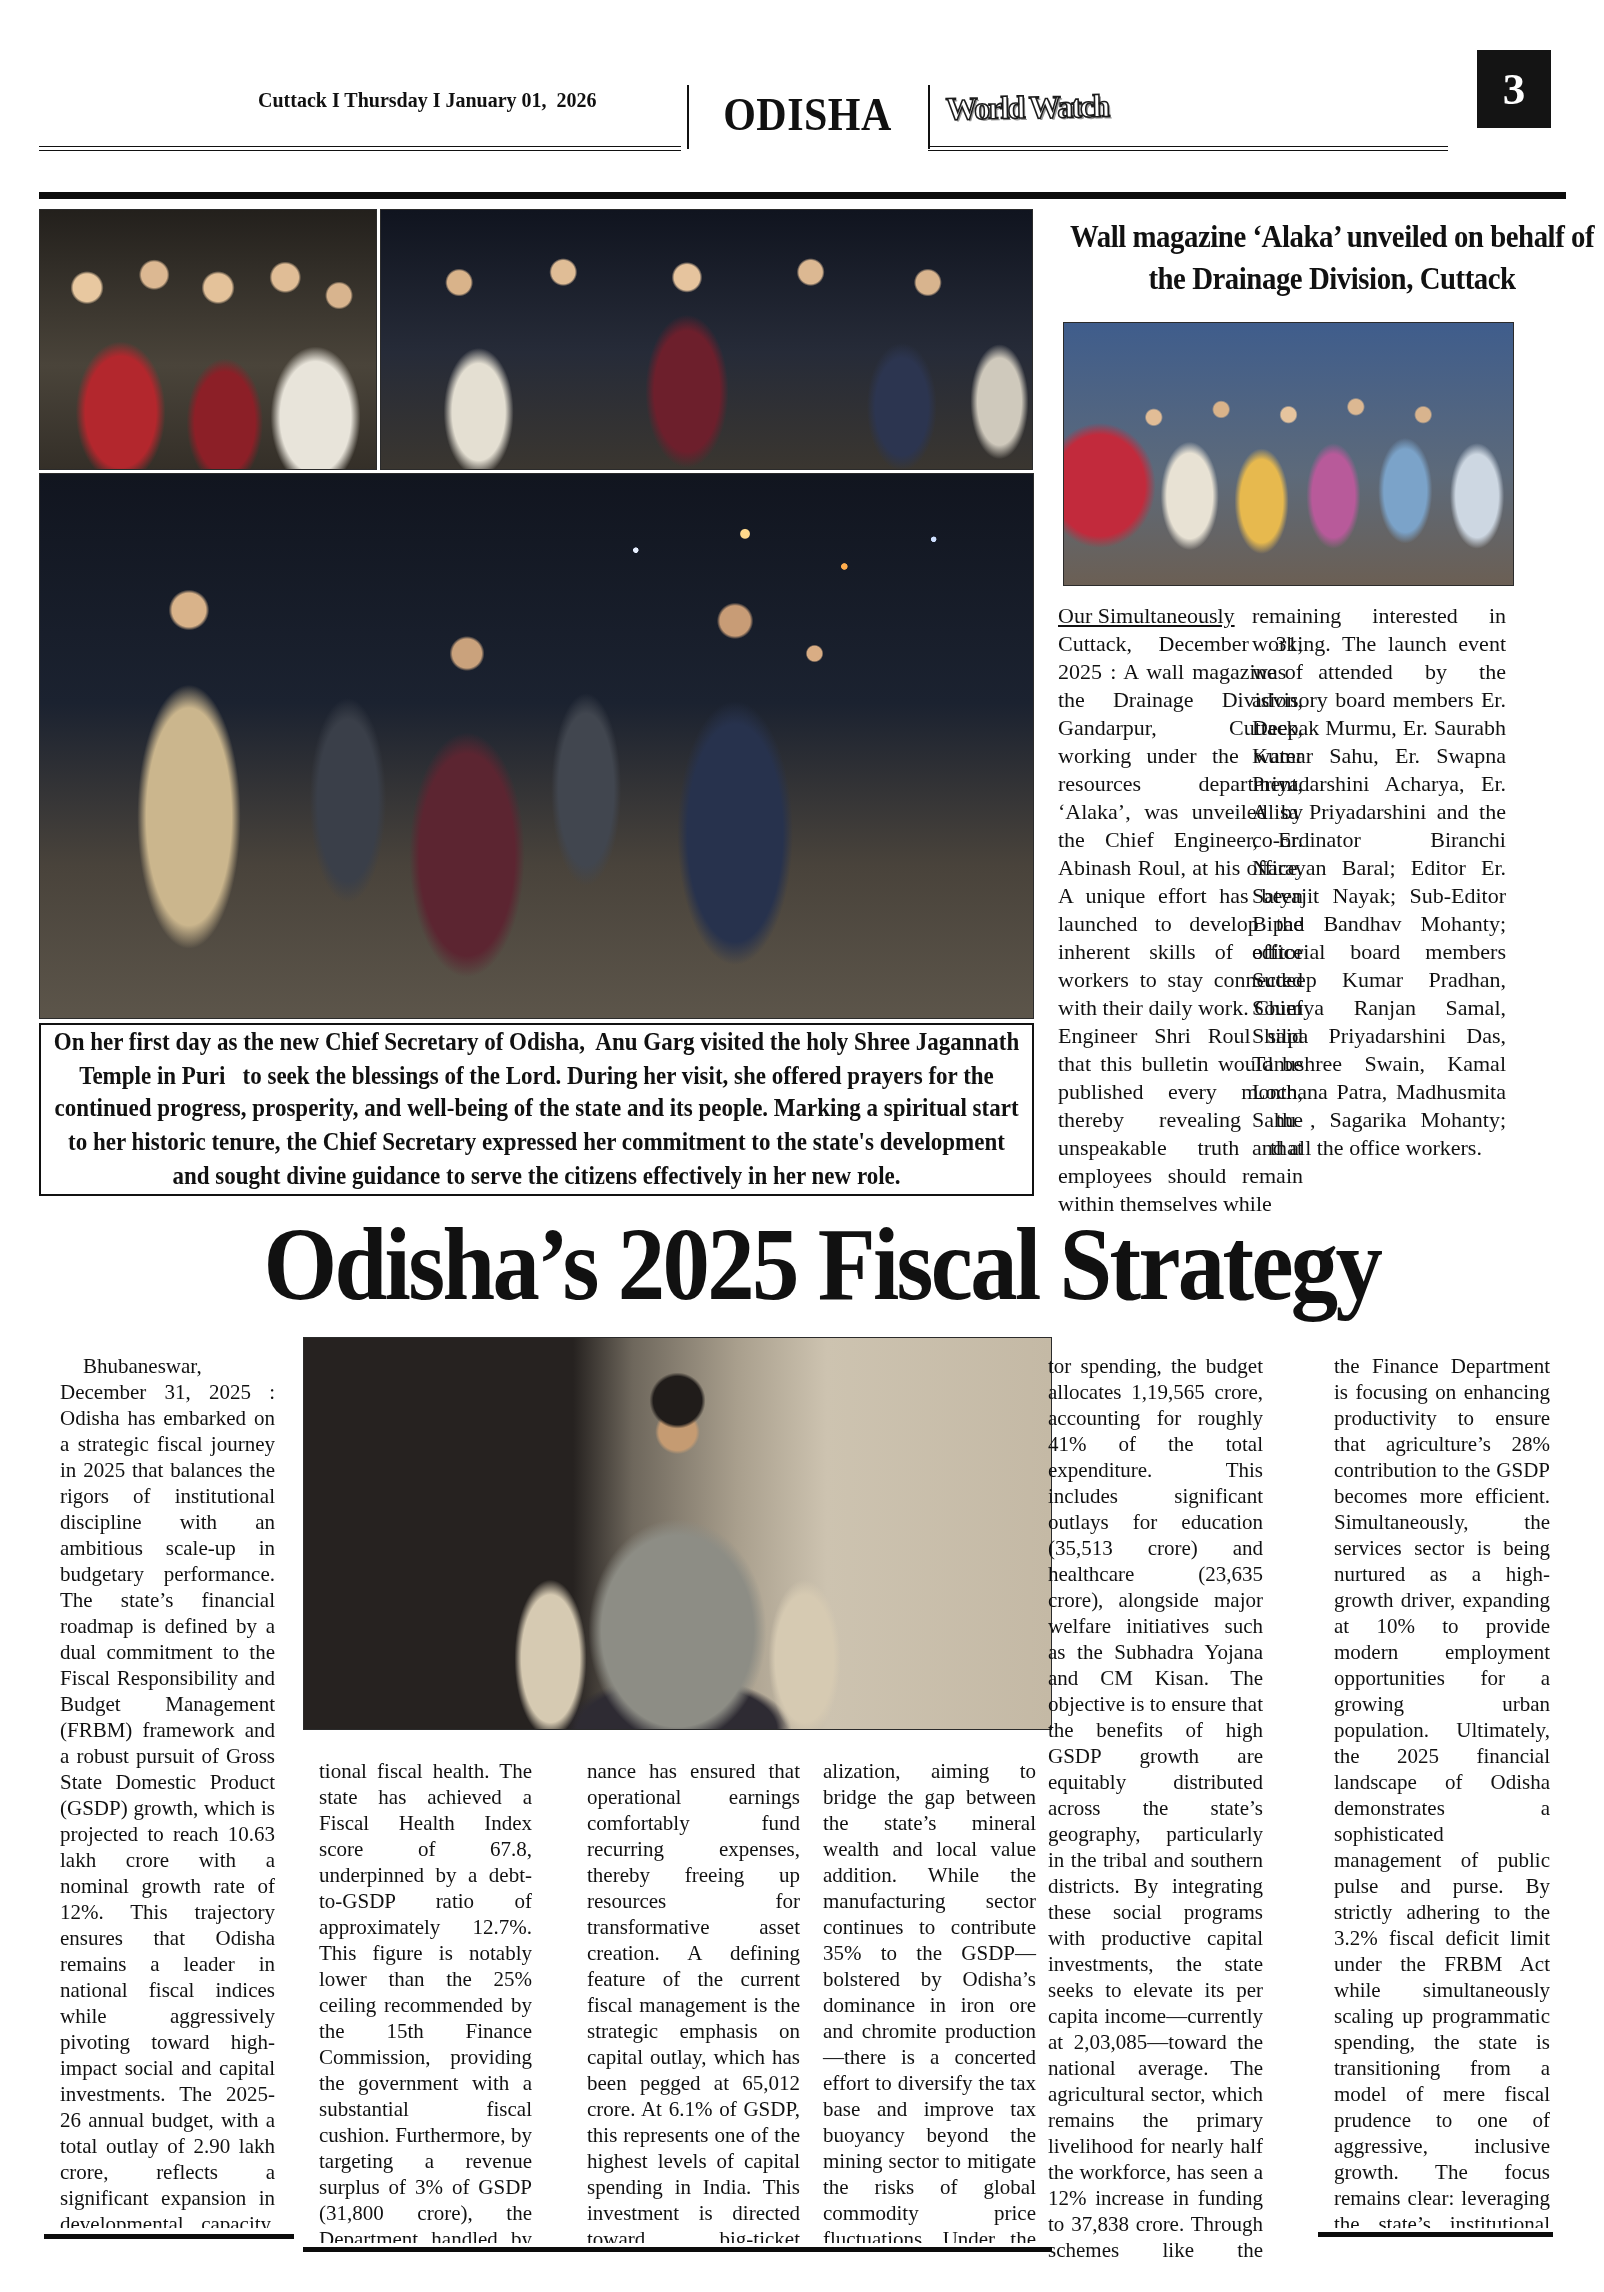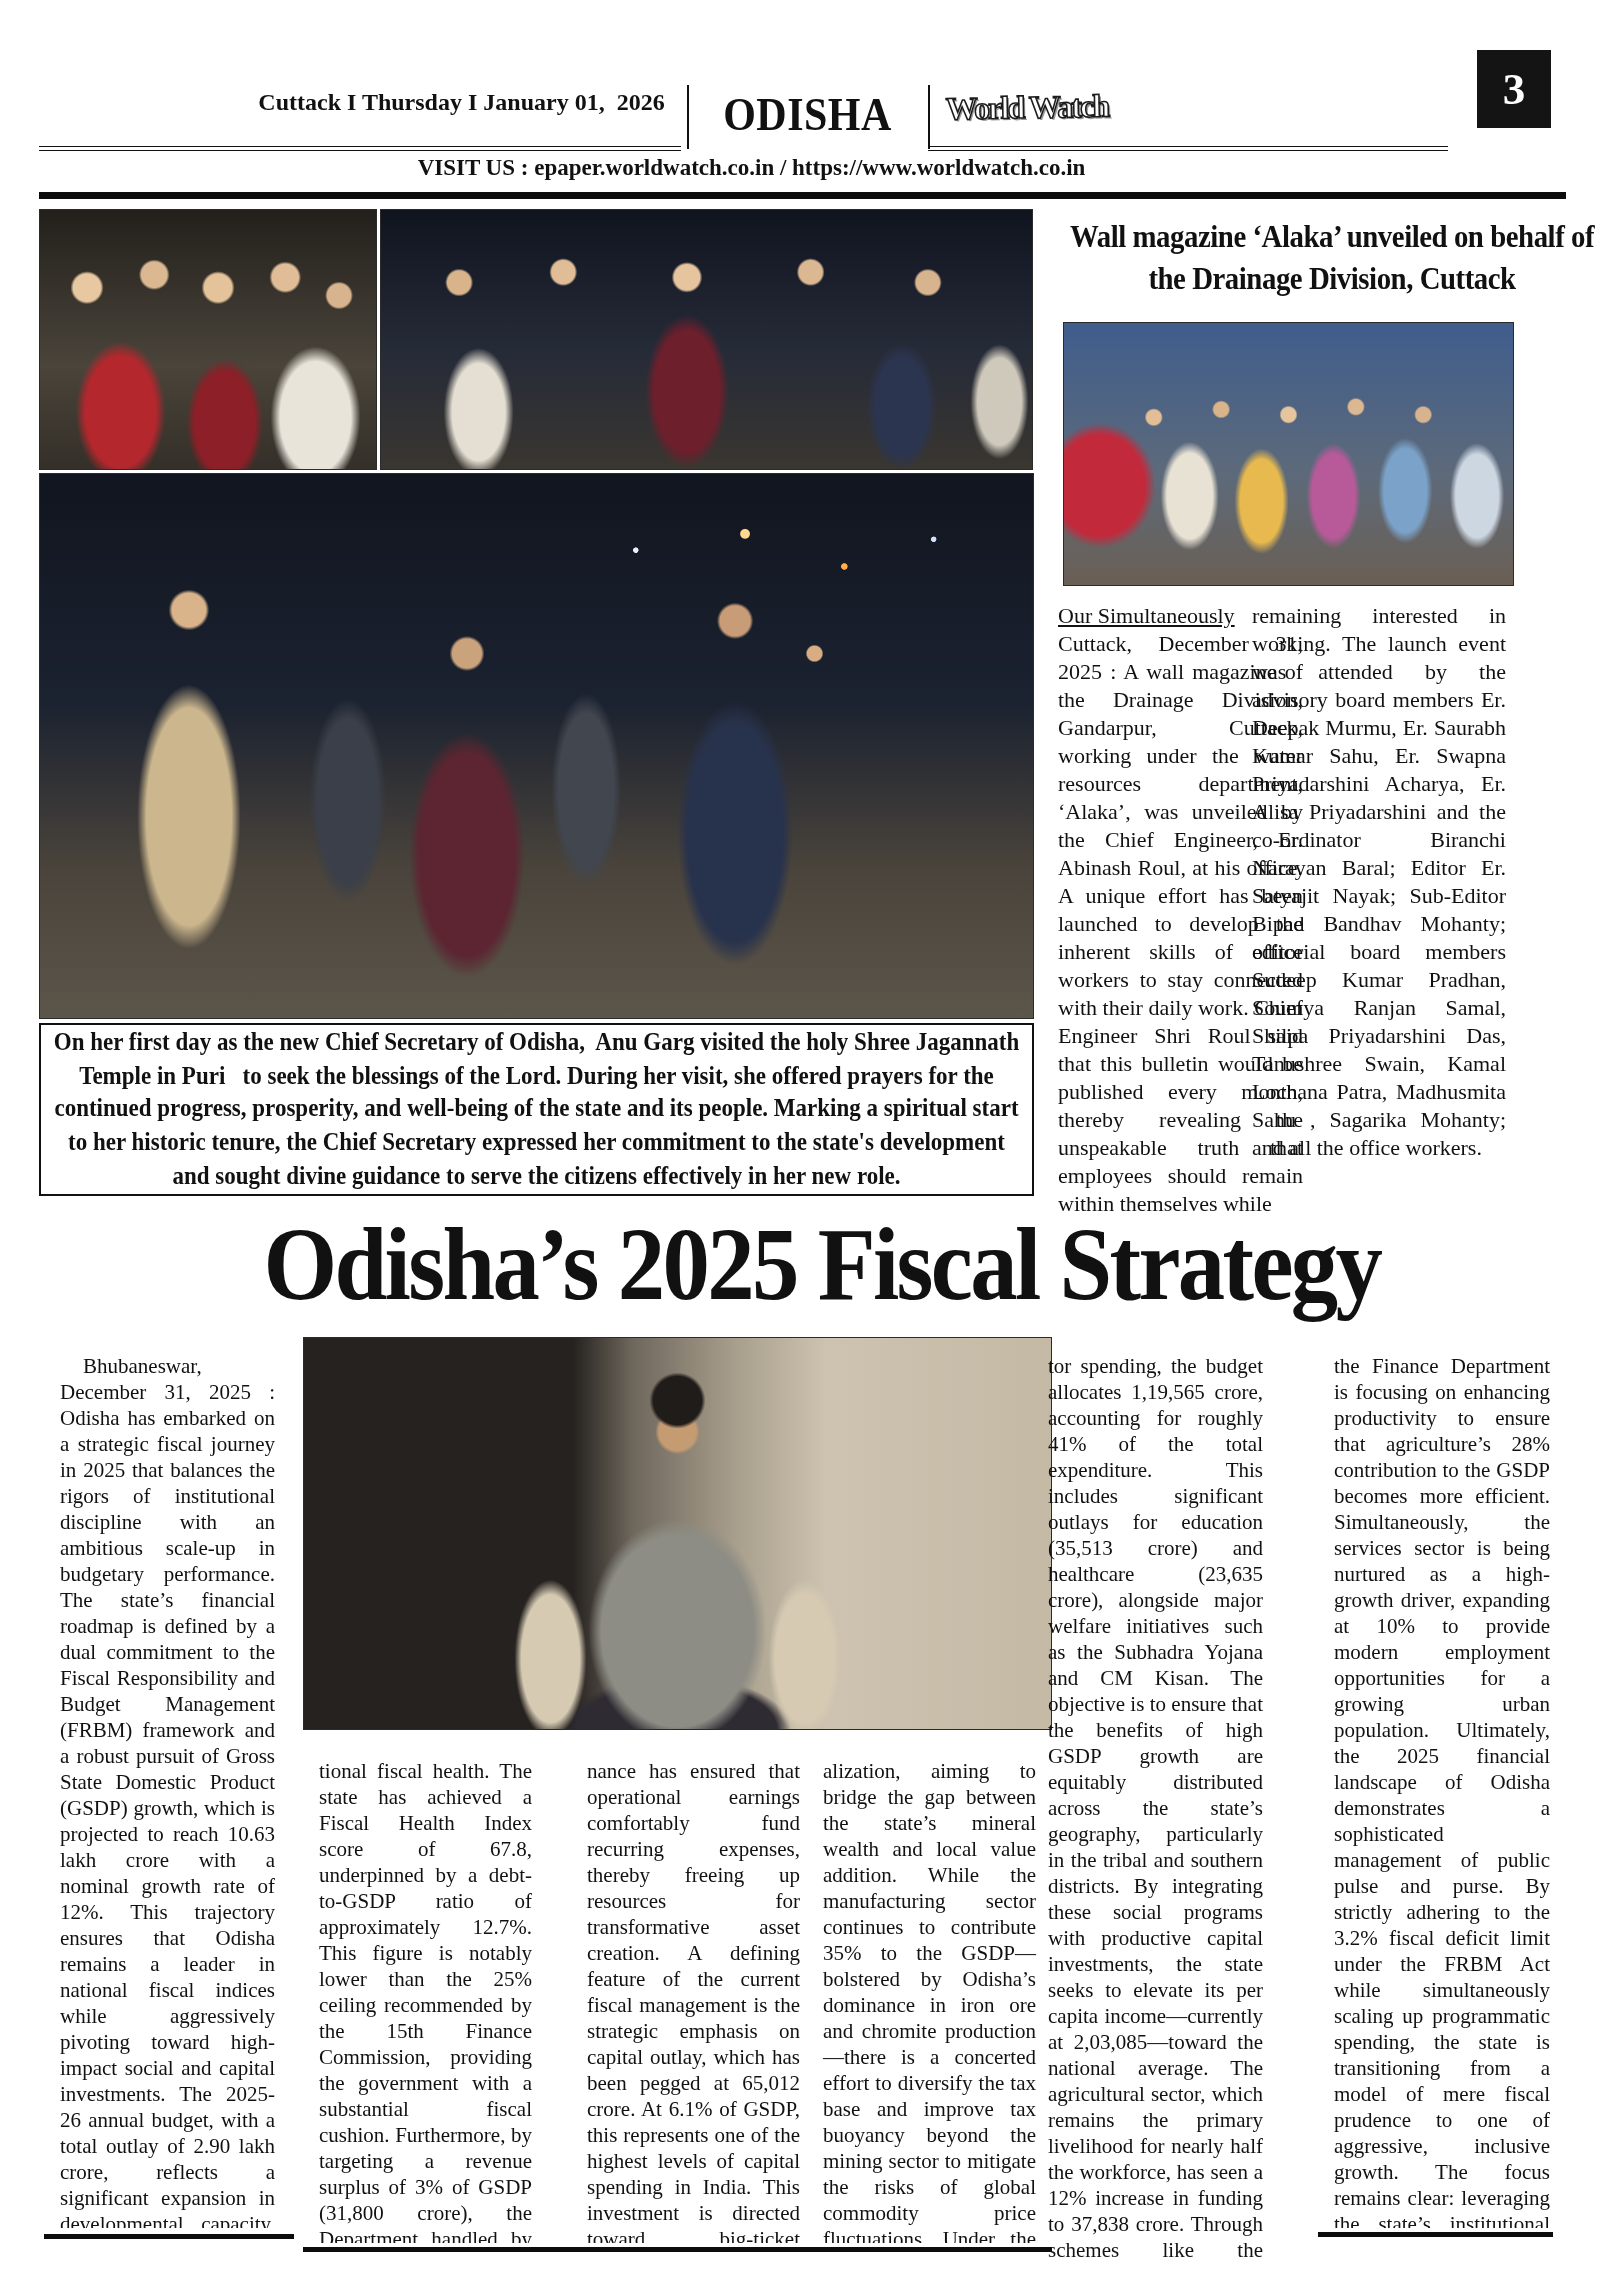--- a/index.html
+++ b/index.html
@@ -2,21 +2,21 @@
 <html><head>
 <meta charset="utf-8">
 <style>
   html,body{margin:0;padding:0;background:#e8e8e8;}
   .page{
     position:relative;width:1605px;height:2293px;background:#ffffff;
     font-family:"Liberation Serif","DejaVu Serif",serif;color:#111;overflow:hidden;
   }
   .abs{position:absolute;}
   
-  .dateline{left:243px;top:89px;width:437px;text-align:center;font-size:24px;font-weight:bold;white-space:pre;}
+  .dateline{left:258px;top:89px;width:437px;text-align:left;font-size:20px;font-weight:bold;white-space:pre;}
   .edition{left:720px;top:93px;width:175px;text-align:center;font-size:42px;font-weight:bold;letter-spacing:0.5px;transform:scaleY(1.08);transform-origin:center bottom;}
   .vrule{width:1.9px;background:#111;}
   .vrule1{left:687px;top:85px;height:64px;}
   .vrule2{left:928px;top:85px;height:64px;}
   .logo{left:935px;top:89px;width:184px;text-align:center;font-size:32px;font-weight:bold;
         color:#fff;-webkit-text-stroke:1.6px #1c1c1c;text-shadow:1.9px 1.9px 0 #9a9a9a;
         letter-spacing:-1.9px;transform:rotate(-1deg);white-space:nowrap;}
   .pagenum-box{left:1477px;top:50px;width:74px;height:78px;background:#141414;color:#fff;
         display:flex;align-items:center;justify-content:center;font-size:45px;font-weight:bold;}
   .dblrule{height:2.9px;border-top:1.9px solid #111;border-bottom:1.9px solid #111;}
@@ -126,21 +126,20 @@
   <div class="abs dateline">Cuttack I Thursday I January 01,  2026</div>
   <div class="abs vrule vrule1"></div>
   <div class="abs edition">ODISHA</div>
   <div class="abs vrule vrule2"></div>
   <div class="abs logo">World Watch</div>
   <div class="abs pagenum-box">
     <span>3</span>
   </div>
   <div class="abs dblrule dblrule-left"></div>
   <div class="abs dblrule dblrule-right"></div>
-  <div class="abs visit-us">VISIT US : epaper.worldwatch.co.in / https://www.worldwatch.co.in</div>
   <div class="abs toprule"></div>
 
   <div class="abs photo photo-collage-1"></div>
   <div class="abs photo photo-collage-2"></div>
   <div class="abs photo photo-walk"></div>
   <div class="abs caption-box">
     <div class="caption-text">On her first day as the new Chief Secretary of Odisha,  Anu Garg visited the holy Shree Jagannath Temple in Puri   to seek the blessings of the Lord. During her visit, she offered prayers for the continued progress, prosperity, and well-being of the state and its people. Marking a spiritual start to her historic tenure, the Chief Secretary expressed her commitment to the state's development and sought divine guidance to serve the citizens effectively in her new role.</div>
   </div>
 
   <div class="abs wall-headline">Wall magazine ‘Alaka’ unveiled on behalf of the Drainage Division, Cuttack</div>

